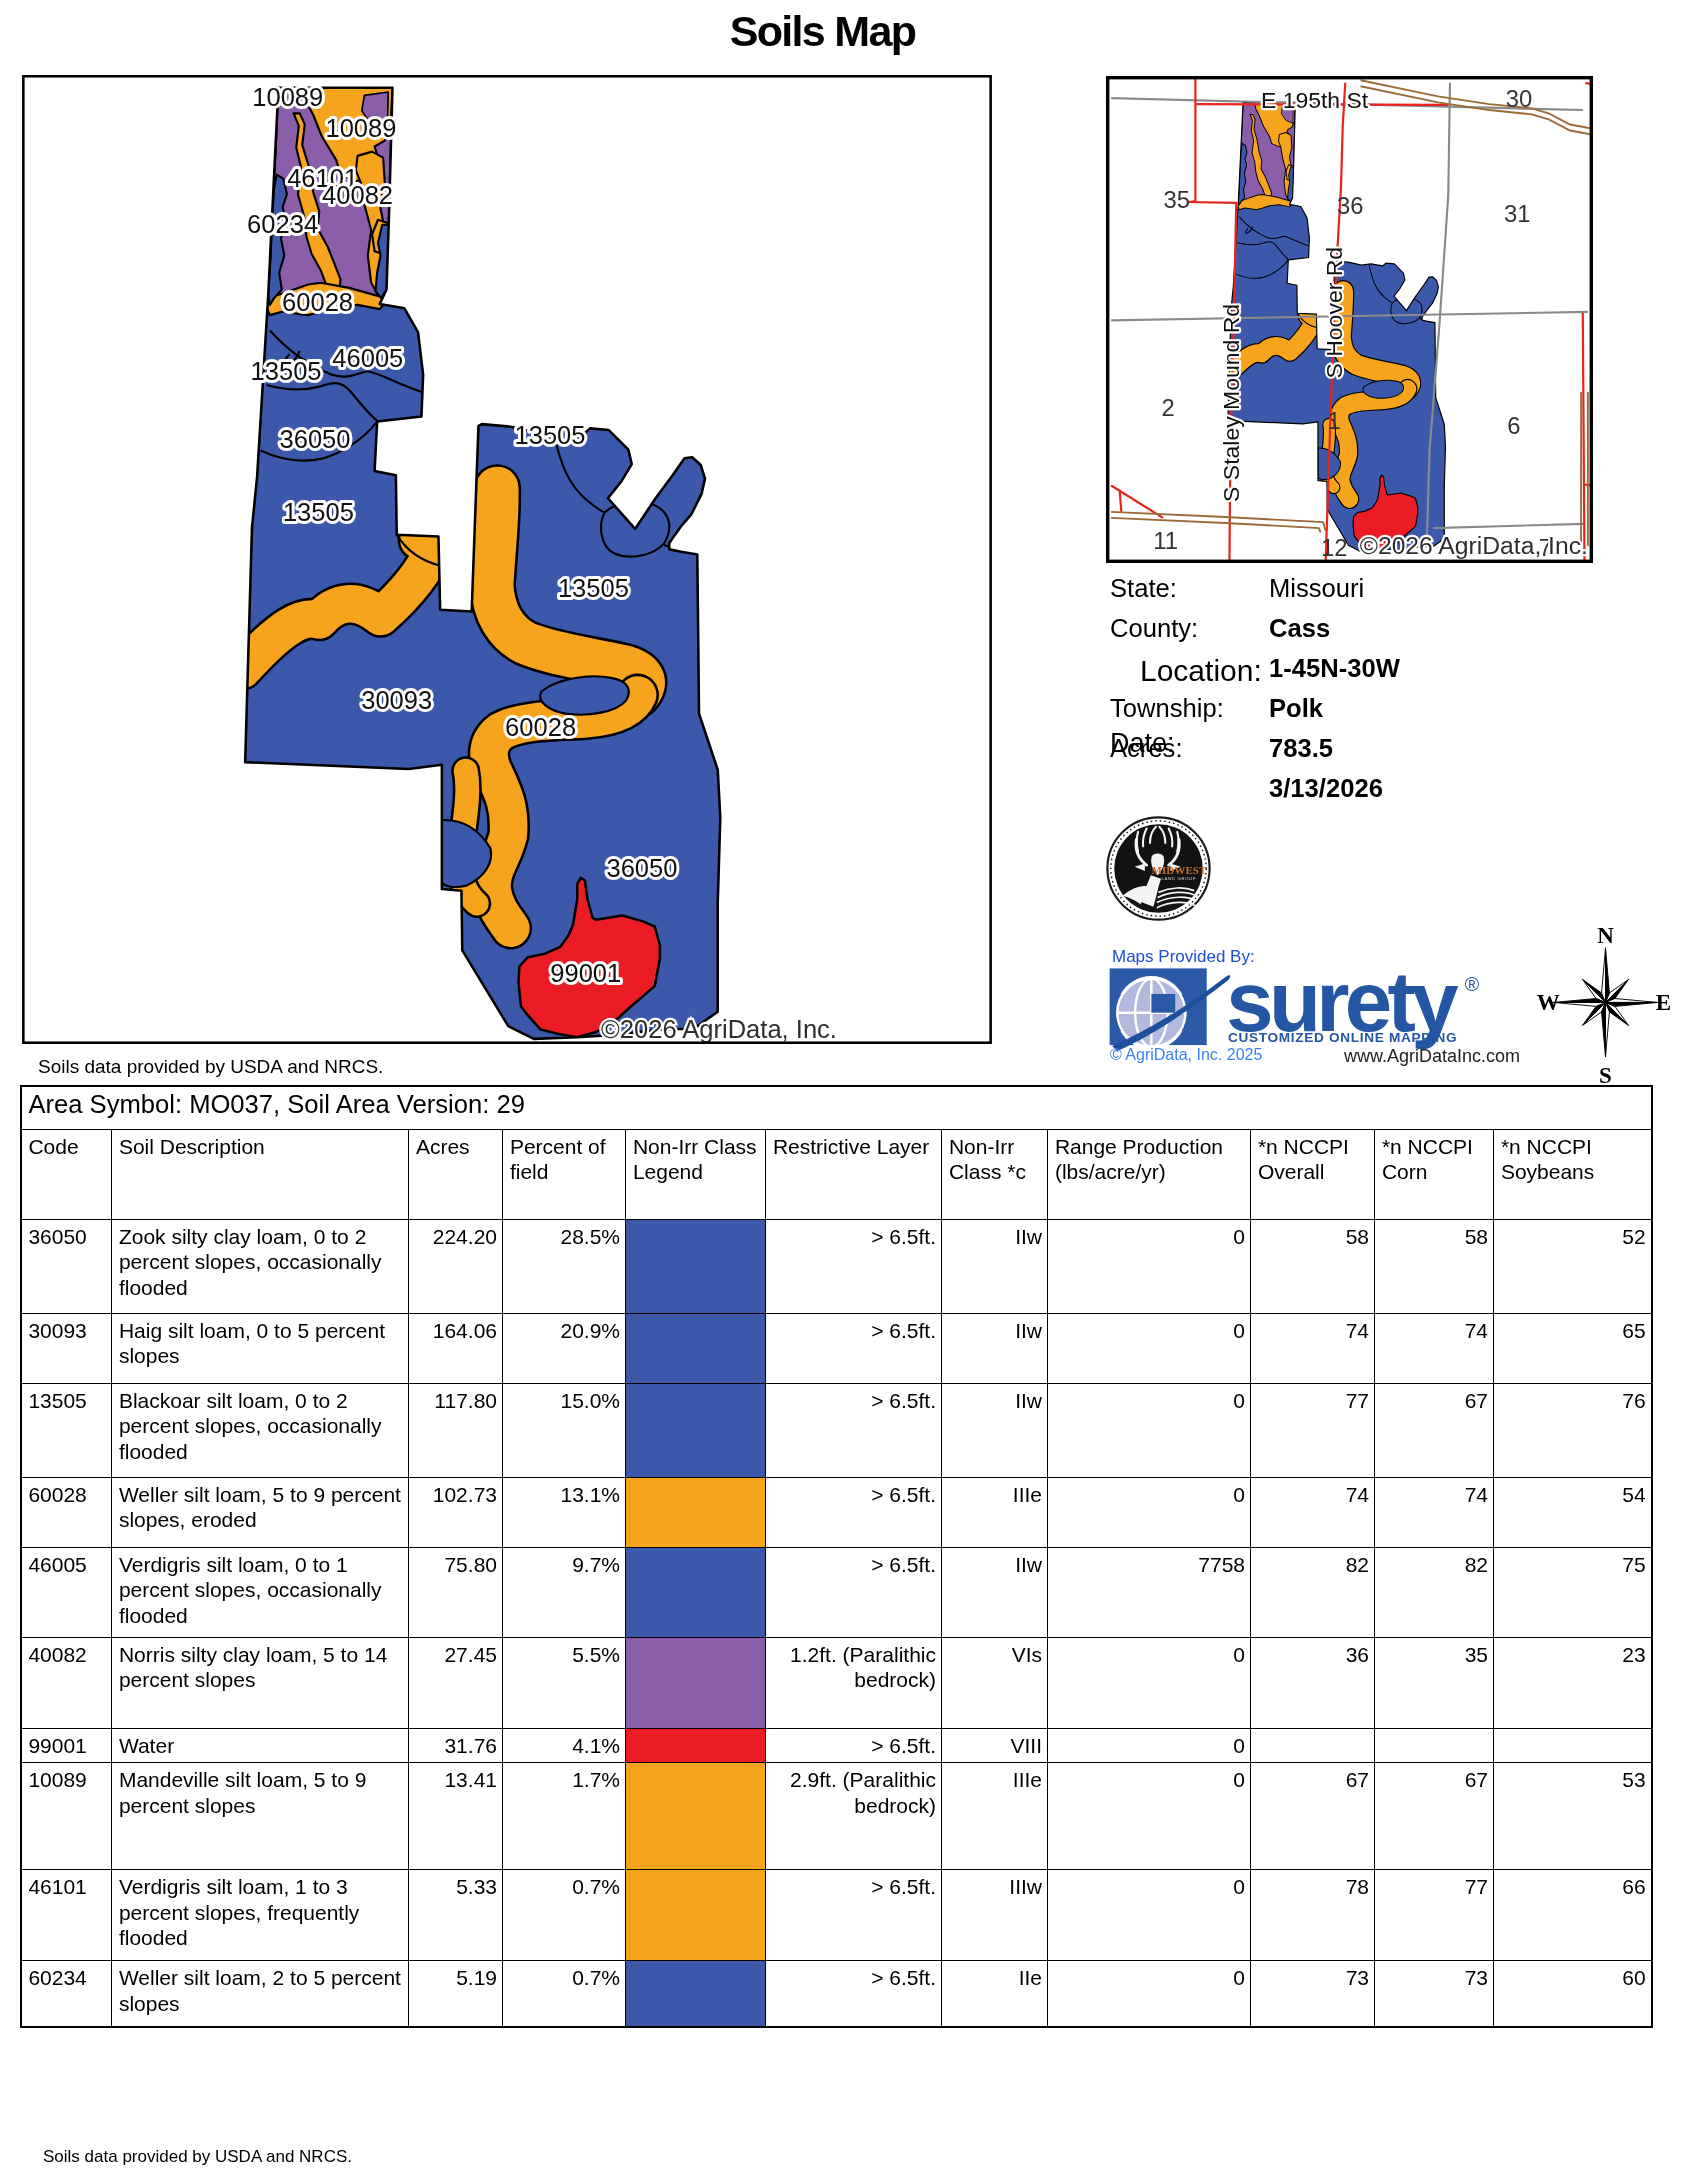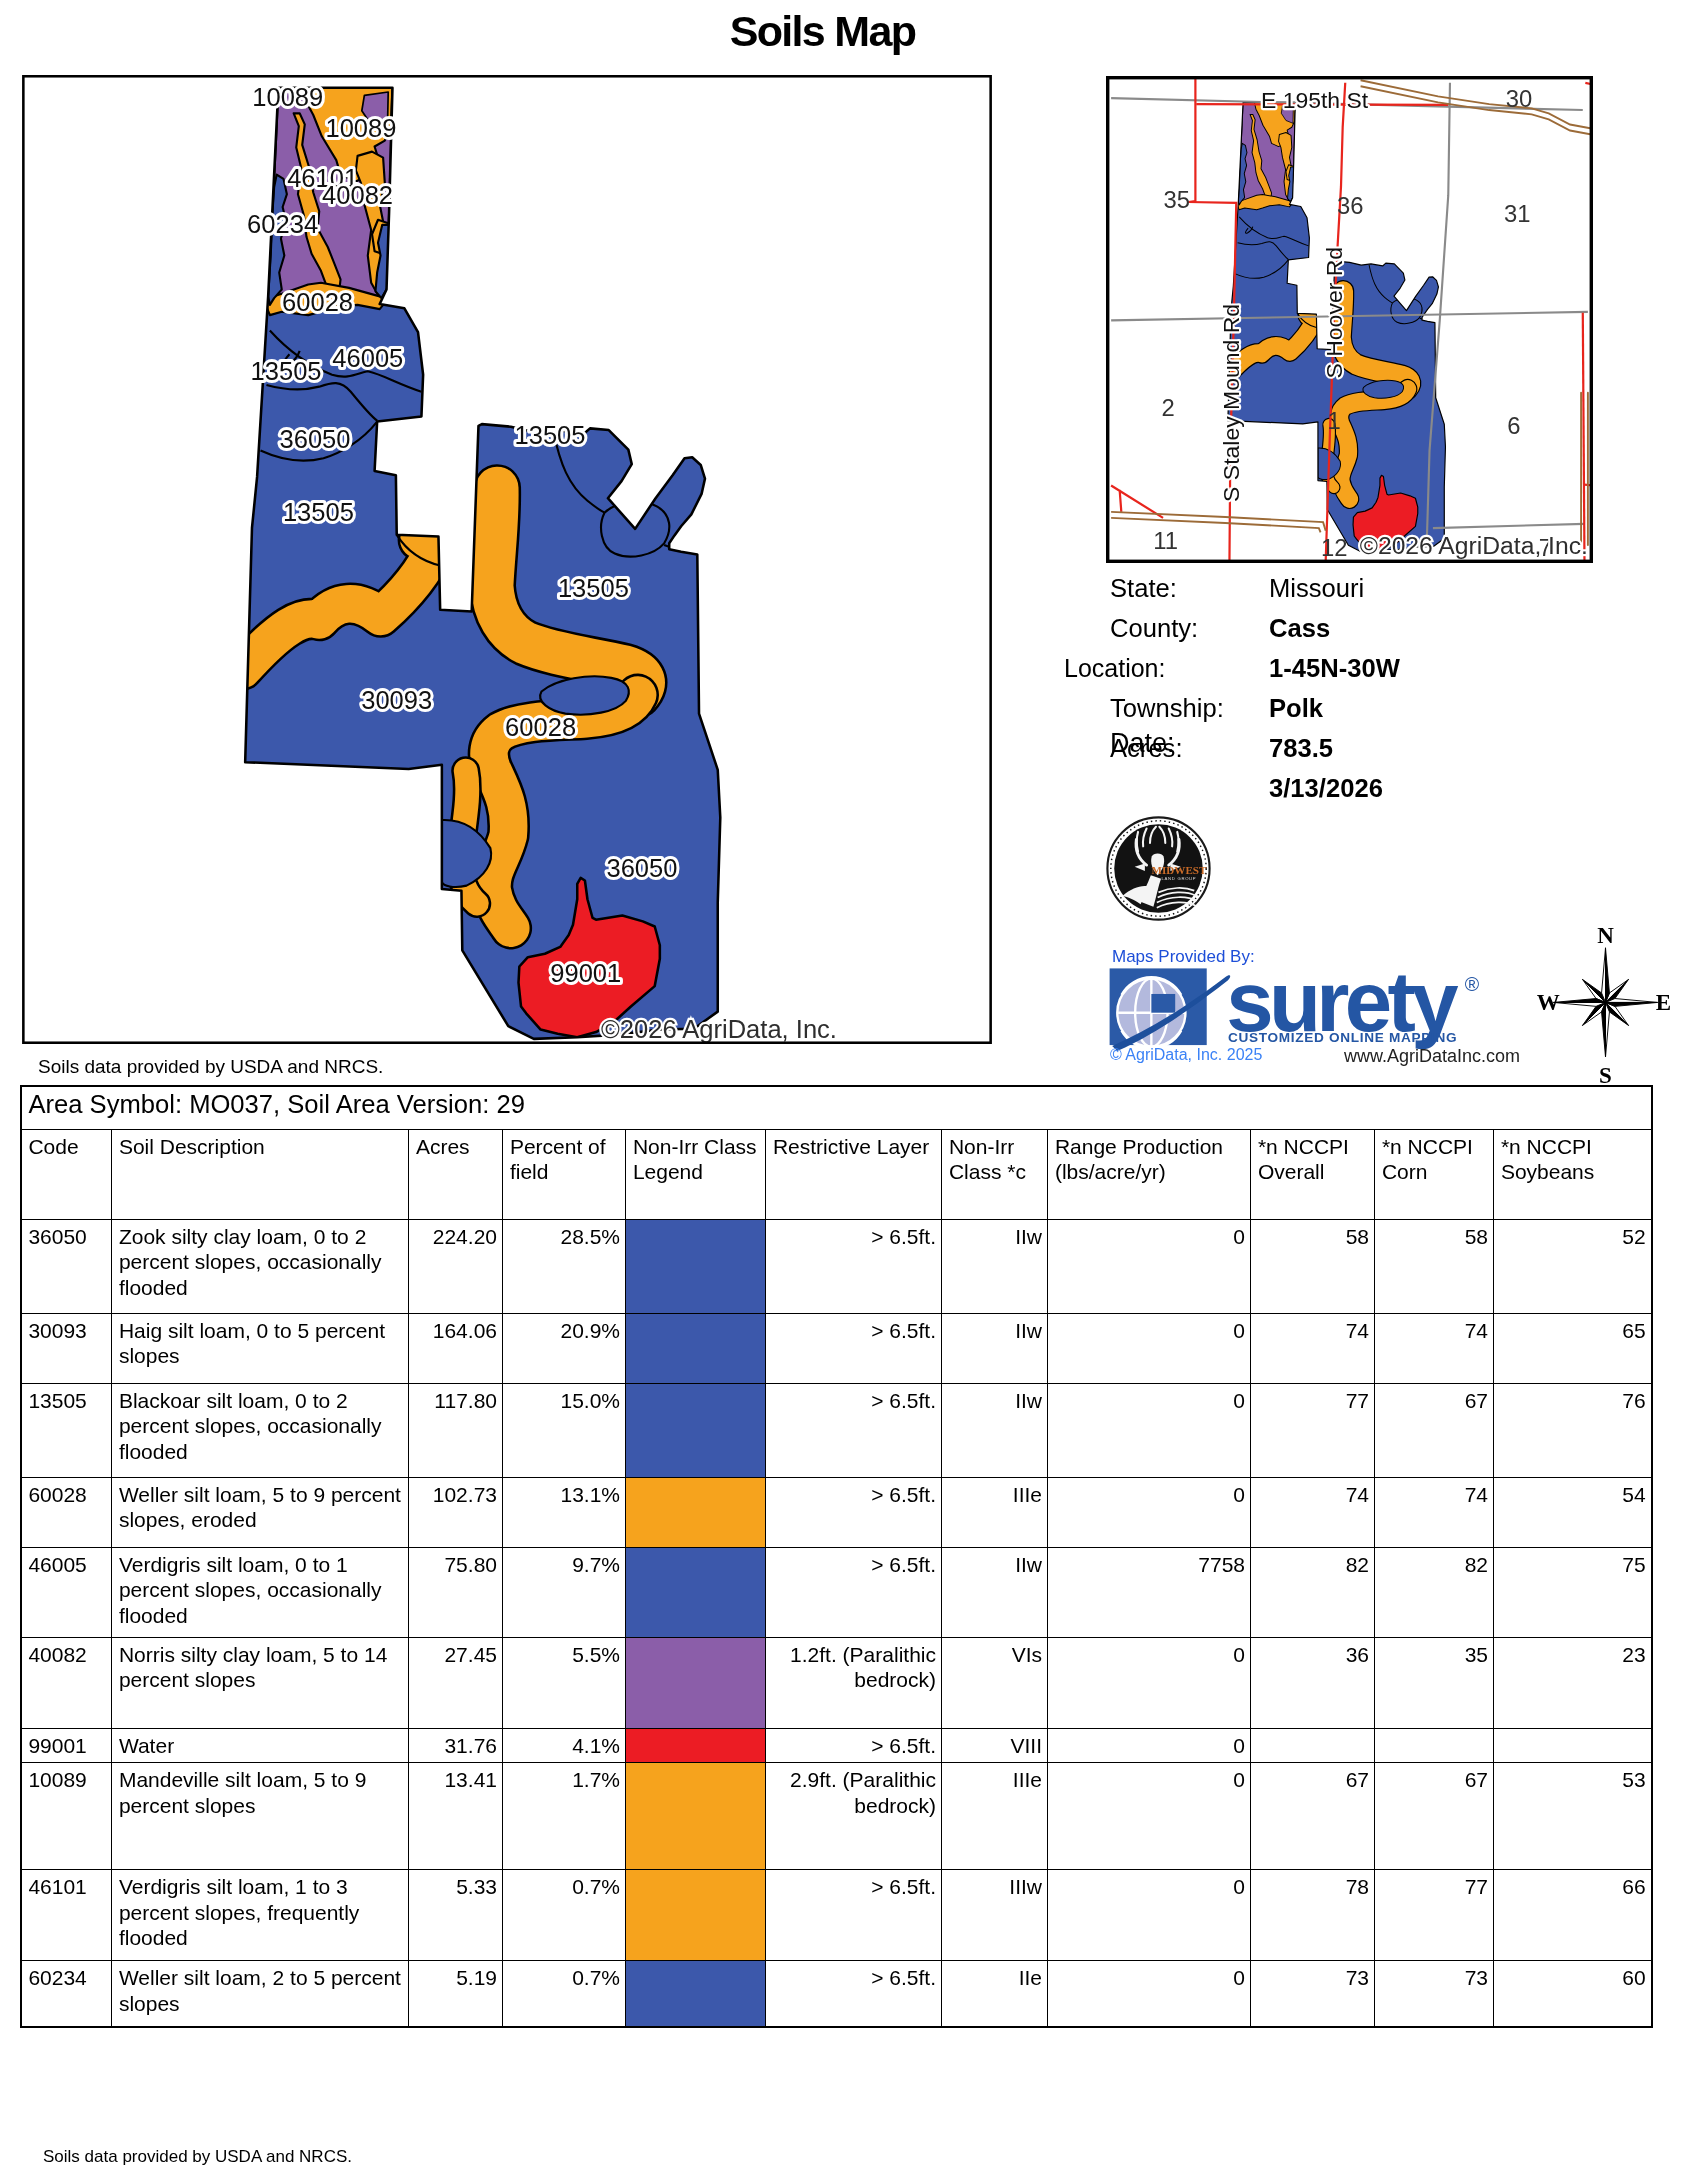--- a/index.html
+++ b/index.html
@@ -156,21 +156,21 @@
 </svg></div>
 
 <div class="abs" style="left:38px;top:1056px;font-size:19px">Soils data provided by USDA and NRCS.</div>
 
 <div class="abs" style="left:1110px;top:574px;font-size:25.6px">State:</div>
 <div class="abs" style="left:1269px;top:574px;font-size:25.6px;font-weight:normal">Missouri</div>
 
 <div class="abs" style="left:1110px;top:614px;font-size:25.6px">County:</div>
 <div class="abs" style="left:1269px;top:614px;font-size:25.6px;font-weight:bold">Cass</div>
 
-<div class="abs" style="left:1064px;top:654px;font-size:25px">Location:</div>
+<div class="abs" style="left:1140px;top:654px;font-size:30px">Location:</div>
 <div class="abs" style="left:1269px;top:654px;font-size:25.6px;font-weight:bold">1-45N-30W</div>
 
 <div class="abs" style="left:1110px;top:694px;font-size:25.6px">Township:</div>
 <div class="abs" style="left:1269px;top:694px;font-size:25.6px;font-weight:bold">Polk</div>
 
 <div class="abs" style="left:1110px;top:734px;font-size:25.6px">Acres:</div>
 <div class="abs" style="left:1269px;top:734px;font-size:25.6px;font-weight:bold">783.5</div>
 
 <div class="abs" style="left:1110px;top:728px;font-size:27px">Date:</div>
 <div class="abs" style="left:1269px;top:774px;font-size:25.6px;font-weight:bold">3/13/2026</div>

